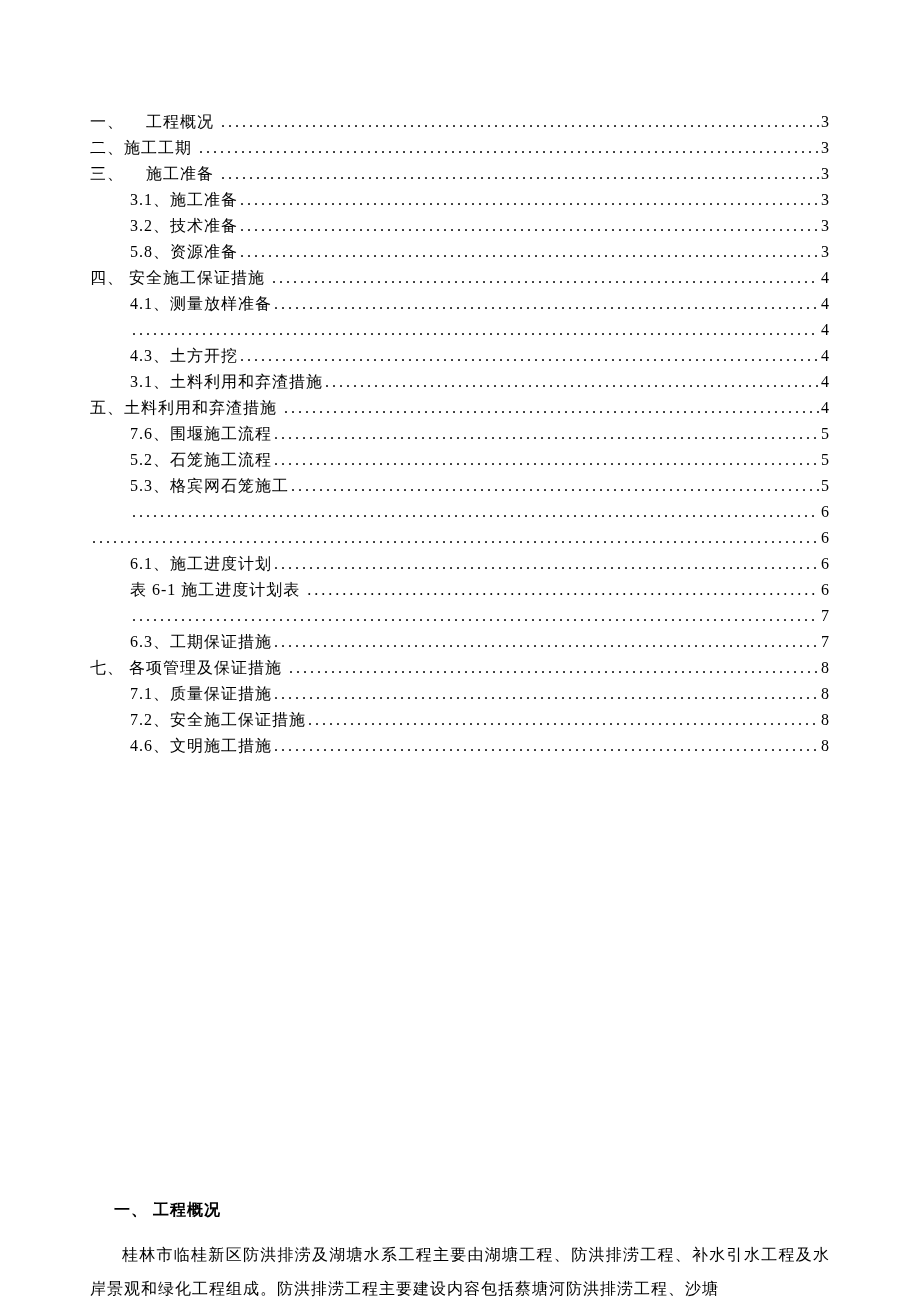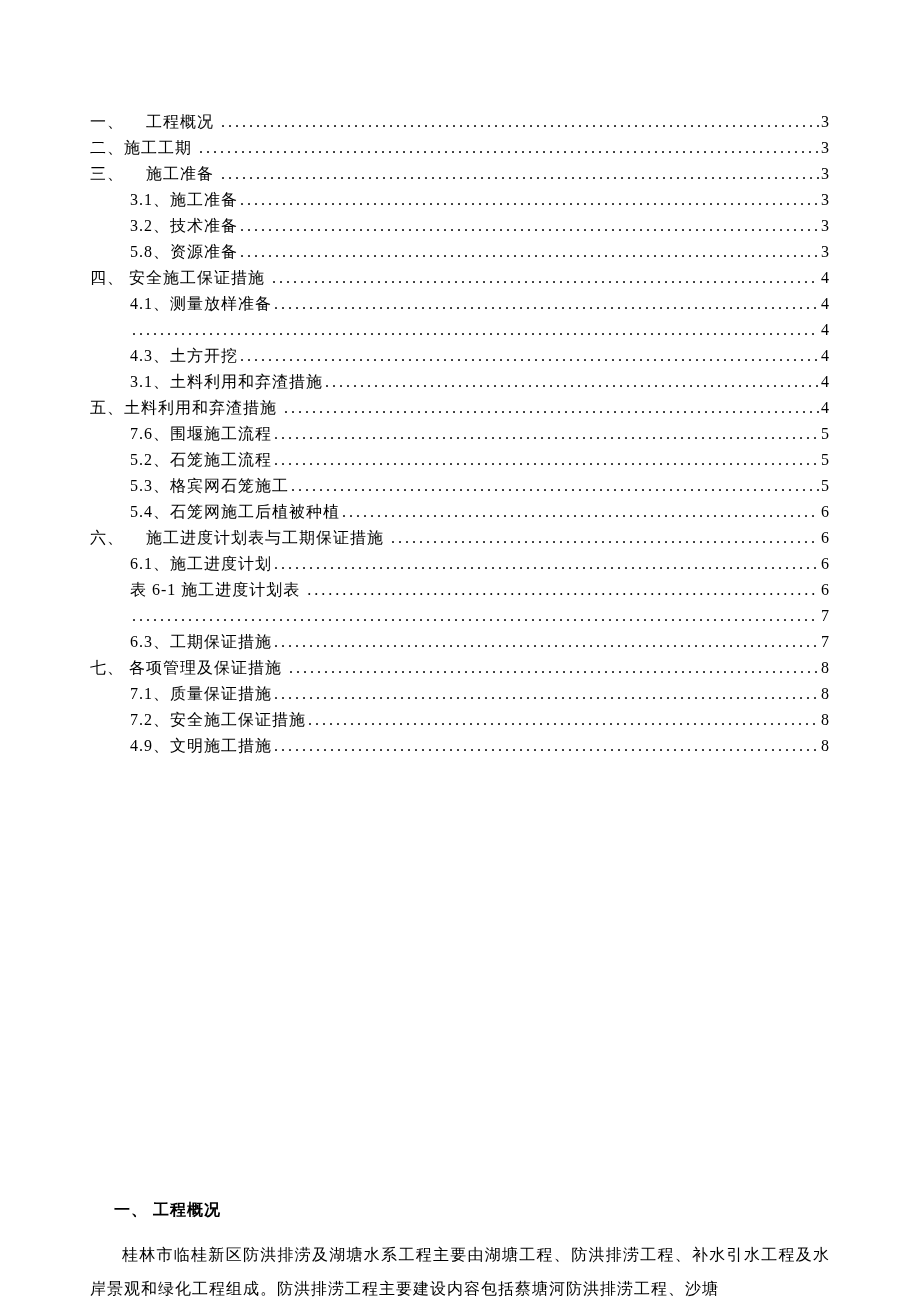--- a/index.html
+++ b/index.html
@@ -127,26 +127,24 @@
       <span class="toc-label">5.2、石笼施工流程</span>
       <span class="dots"></span>
       <span class="pn">5</span>
     </div>
     <div class="toc-line level-2">
       <span class="toc-label">5.3、格宾网石笼施工</span>
       <span class="dots"></span>
       <span class="pn">5</span>
     </div>
     <div class="toc-line level-2">
-      <span class="toc-label">5.4、石笼网施工后植被种植</span>
       <span class="dots"></span>
       <span class="pn">6</span>
     </div>
     <div class="toc-line level-1">
-      <span class="toc-label">六、　 施工进度计划表与工期保证措施 </span>
       <span class="dots"></span>
       <span class="pn">6</span>
     </div>
     <div class="toc-line level-2">
       <span class="toc-label">6.1、施工进度计划</span>
       <span class="dots"></span>
       <span class="pn">6</span>
     </div>
     <div class="toc-line level-2">
       <span class="toc-label">表 6-1 施工进度计划表 </span>
@@ -171,21 +169,21 @@
       <span class="toc-label">7.1、质量保证措施</span>
       <span class="dots"></span>
       <span class="pn">8</span>
     </div>
     <div class="toc-line level-2">
       <span class="toc-label">7.2、安全施工保证措施</span>
       <span class="dots"></span>
       <span class="pn">8</span>
     </div>
     <div class="toc-line level-2">
-      <span class="toc-label">4.9、文明施工措施</span>
+      <span class="toc-label">4.6、文明施工措施</span>
       <span class="dots"></span>
       <span class="pn">8</span>
     </div>
   </nav>
 
   <section class="body-section">
     <div class="section-heading">一、 工程概况</div>
     <p class="para">桂林市临桂新区防洪排涝及湖塘水系工程主要由湖塘工程、防洪排涝工程、补水引水工程及水岸景观和绿化工程组成。防洪排涝工程主要建设内容包括蔡塘河防洪排涝工程、沙塘</p>
   </section>
 

